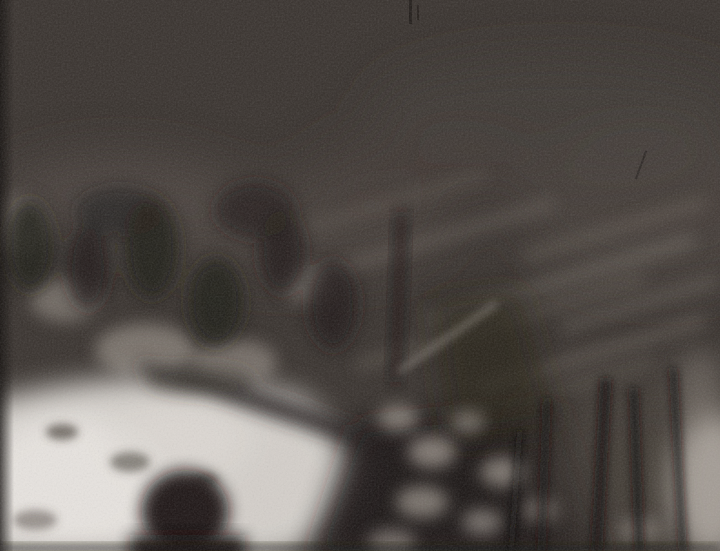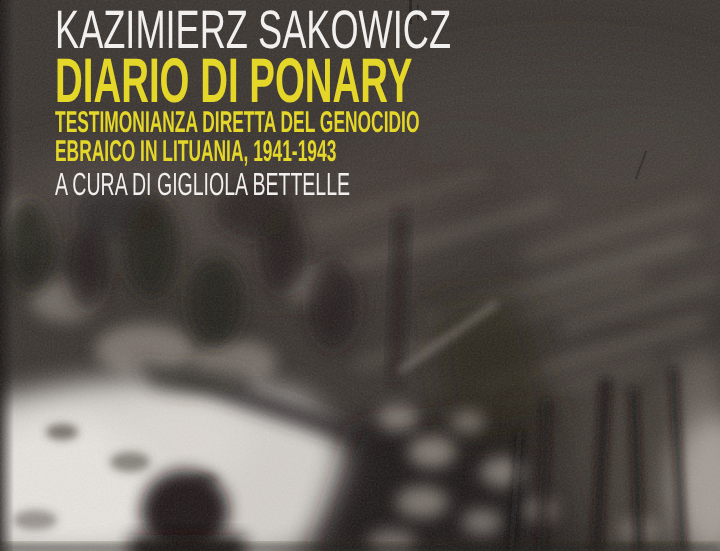--- a/index.html
+++ b/index.html
@@ -197,21 +197,14 @@
       <rect x="417" y="5" width="2" height="15" opacity="0.6"></rect>
       <rect x="640" y="150" width="2" height="30" opacity="0.5" transform="rotate(20 641 165)"></rect>
     </g>
 
     <rect x="0" y="0" width="14" height="551" fill="url(#leftEdge)" opacity="0.75"></rect>
     <rect x="0" y="544" width="720" height="7" fill="#16120f" opacity="0.55" filter="url(#b4)"></rect>
 
     <rect width="720" height="551" filter="url(#grain)" opacity="0.14"></rect>
   </svg>
 
-  <div class="titles">
-    <div class="line author">KAZIMIERZ SAKOWICZ</div>
-    <div class="line booktitle">DIARIO DI PONARY</div>
-    <div class="line sub1">TESTIMONIANZA DIRETTA DEL GENOCIDIO</div>
-    <div class="line sub2">EBRAICO IN LITUANIA, 1941-1943</div>
-    <div class="line editor">A CURA DI GIGLIOLA BETTELLE</div>
-  </div>
 
 </div>
 
 </body></html>

